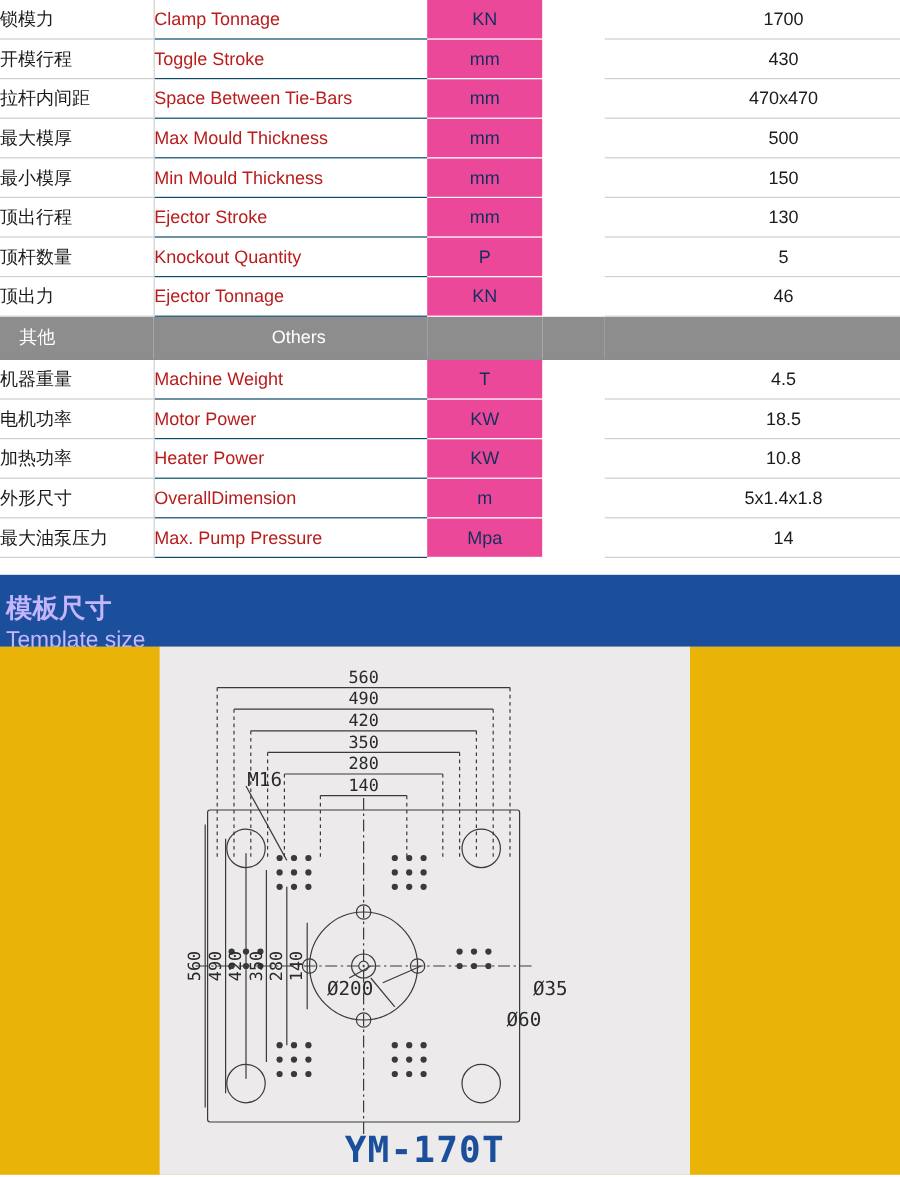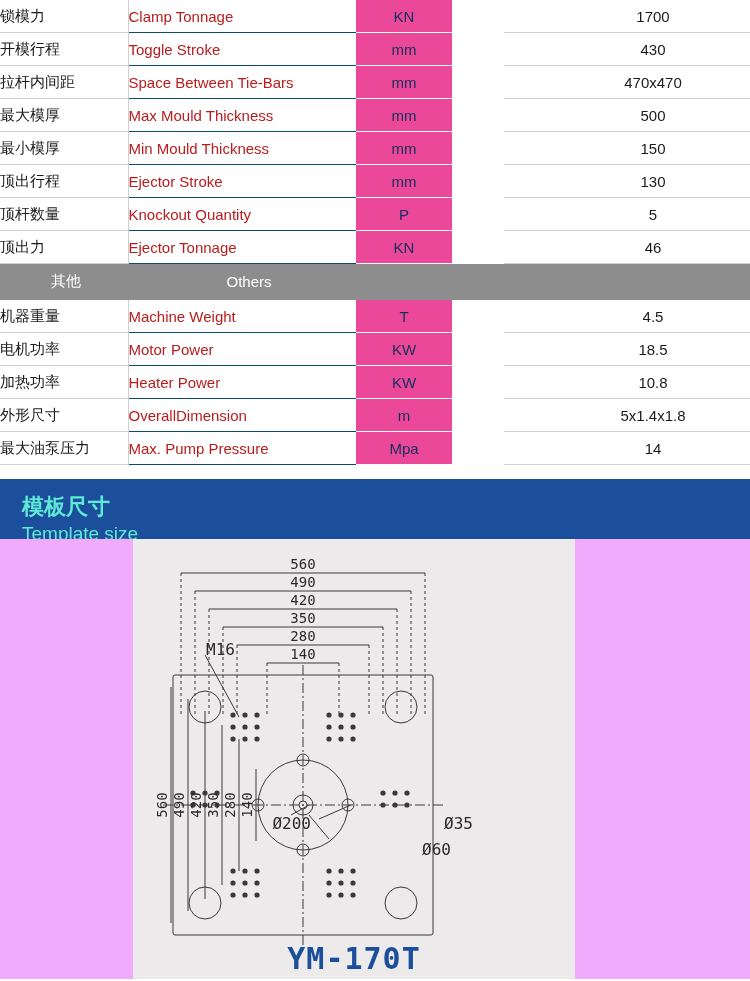--- a/index.html
+++ b/index.html
@@ -63,54 +63,54 @@
     color: #1b1b1b;
     font-size: 15px;
   }
 
   tr.section-row td {
     background: #8d8d8d;
     color: #ffffff;
     border-bottom: 1px solid #8d8d8d;
     height: 35px;
   }
-  tr.section-row td.cell-cn { padding-left: 4px; text-align: center; }
+  tr.section-row td.cell-cn { padding-left: 16px; }
   tr.section-row td.cell-en { border-left: none; padding-left: 14px; text-align: center; }
   tr.section-row td.cell-unit { background: #8d8d8d; }
   tr.section-row td.cell-val { background: #8d8d8d; }
 
   
   .gap { width: 52px; background: #ffffff; border: none; }
 
   
   .banner {
     margin-top: 14px;
     background: #1b4f9c;
-    color: #5eead4;
-    padding: 14px 0 16px 22px;
+    color: #c4b5fd;
+    padding: 14px 0 16px 5px;
     height: 60px;
     box-sizing: border-box;
   }
   .banner-cn {
     font-size: 22px;
     font-weight: bold;
     line-height: 28px;
   }
   .banner-en {
     font-size: 19px;
     line-height: 26px;
     font-weight: normal;
   }
 
   
   .drawing-wrap {
     position: relative;
     width: 750px;
     height: 440px;
-    background: #f0abfc;
+    background: #eab308;
   }
   .drawing-box {
     position: absolute;
     left: 133px;
     top: 0px;
     width: 442px;
     height: 440px;
     background: #eceaea;
   }
   .drawing-svg {

